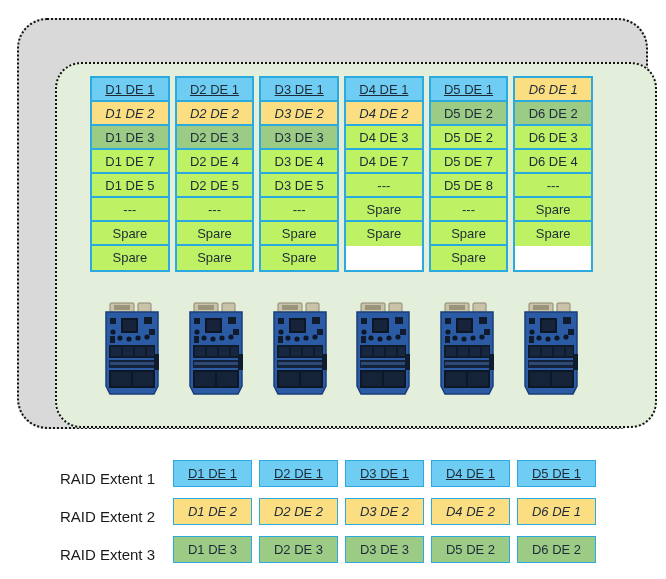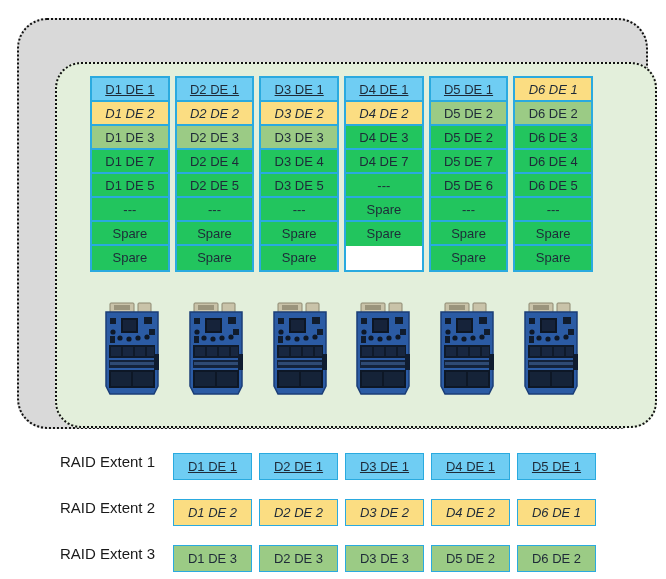--- a/index.html
+++ b/index.html
@@ -51,44 +51,44 @@
     color: var(--cell_text);
     border-bottom: 2px solid var(--cell_border);
     background: #fff;
     white-space: nowrap;
   }
   .pool-cell:last-child { border-bottom: none; }
 
   .c-blue   { background: var(--blue); text-decoration: underline; }
   .c-yellow { background: var(--yellow); font-style: italic; }
   .c-green  { background: var(--green); }
-  .c-white  { background: #22c55e; }
+  .c-white  { background: #bef264; }
 
   
   .drives-row {
     position: absolute;
     left: 90px; top: 302px;
     width: 503px; height: 94px;
     display: flex;
     justify-content: space-around;
     align-items: flex-start;
   }
   .ssd { width: 60px; height: 94px; }
 
   
   .raid-rows {
     position: absolute;
     left: 60px; top: 453px;
     width: 560px;
   }
   .raid-row {
     display: flex;
-    align-items: flex-start;
+    align-items: flex-end;
     height: 34px;
-    margin-bottom: 12px;
+    margin-bottom: 4px;
   }
   .raid-label {
     width: 113px;
     font-size: 15px;
     color: #1a1a1a;
     white-space: nowrap;
   }
   .raid-cells { display: flex; gap: 7px; }
   .raid-cell {
     width: 79px; height: 27px;
@@ -147,31 +147,30 @@
         <div class="pool-cell c-white">D4 DE 7</div>
         <div class="pool-cell c-white">---</div>
         <div class="pool-cell c-white">Spare</div>
         <div class="pool-cell c-white">Spare</div>
       </div>
       <div class="pool-col">
         <div class="pool-cell c-blue">D5 DE 1</div>
         <div class="pool-cell c-green">D5 DE 2</div>
         <div class="pool-cell c-white">D5 DE 2</div>
         <div class="pool-cell c-white">D5 DE 7</div>
-        <div class="pool-cell c-white">D5 DE 6</div>
+        <div class="pool-cell c-white">D5 DE 8</div>
         <div class="pool-cell c-white">---</div>
         <div class="pool-cell c-white">Spare</div>
         <div class="pool-cell c-white">Spare</div>
       </div>
       <div class="pool-col">
         <div class="pool-cell c-yellow">D6 DE 1</div>
         <div class="pool-cell c-green">D6 DE 2</div>
         <div class="pool-cell c-white">D6 DE 3</div>
         <div class="pool-cell c-white">D6 DE 4</div>
-        <div class="pool-cell c-white">D6 DE 5</div>
         <div class="pool-cell c-white">---</div>
         <div class="pool-cell c-white">Spare</div>
         <div class="pool-cell c-white">Spare</div>
       </div>
     </div>
 
   <div class="drives-row">
       <svg class="ssd" viewBox="0 0 60 94" xmlns="http://www.w3.org/2000/svg">
 
     <rect x="8" y="1" width="24" height="10" rx="1" fill="#C9C3A9" stroke="#8d8870" stroke-width="1"></rect>

